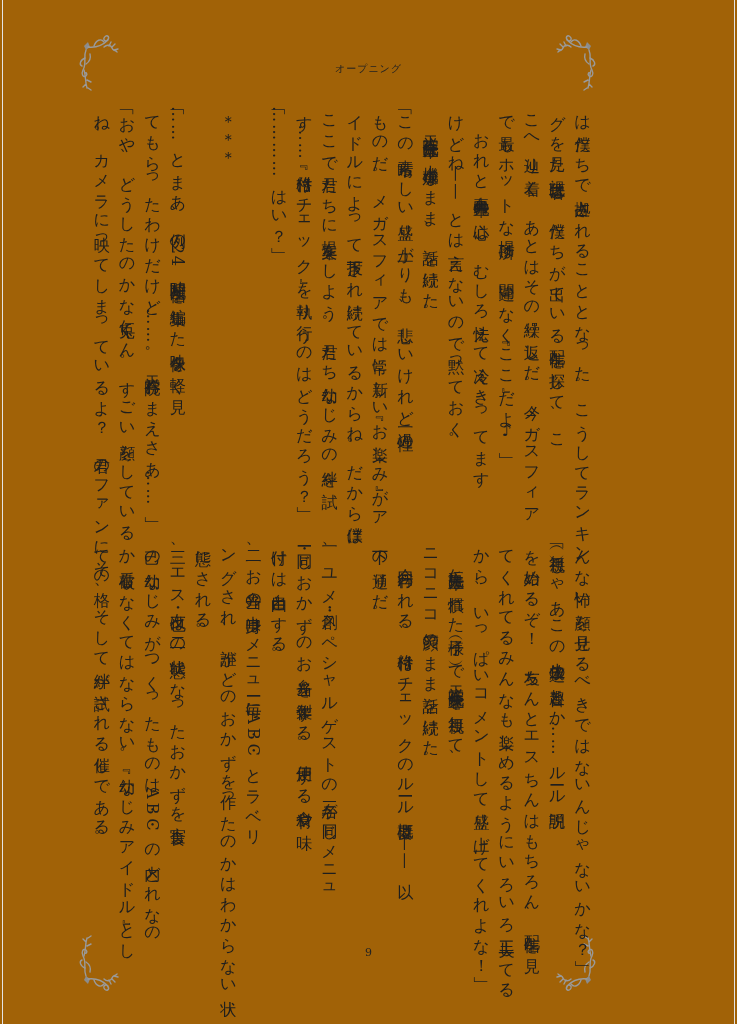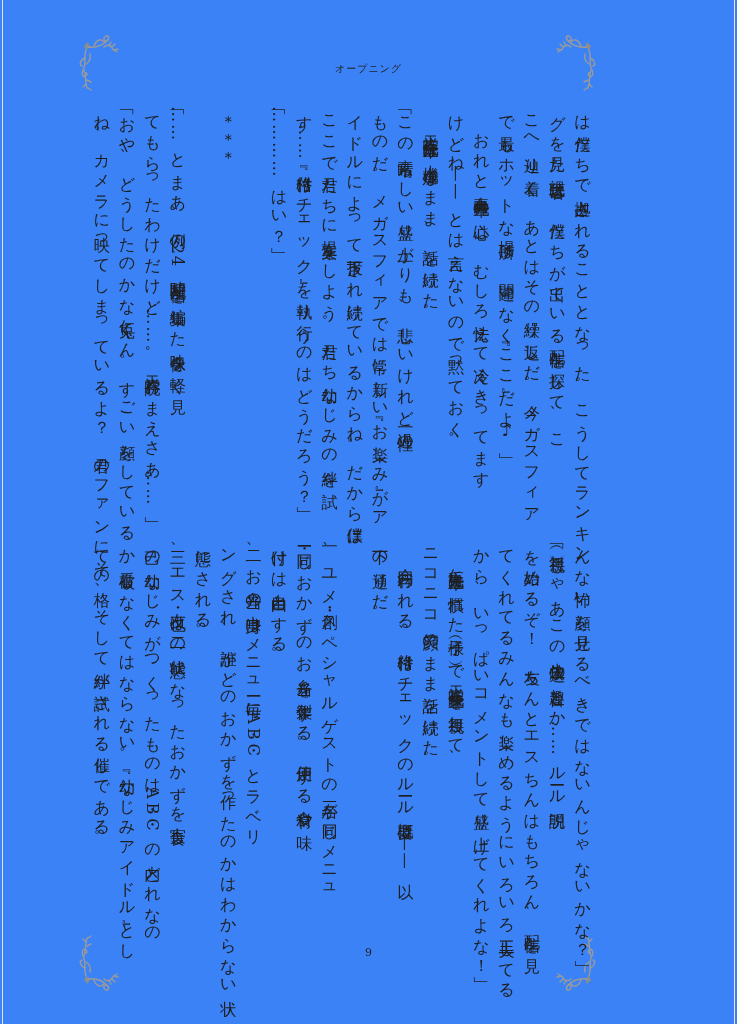--- a/index.html
+++ b/index.html
@@ -1,18 +1,18 @@
 <!DOCTYPE html>
 <html><head>
 <meta charset="utf-8">
 <style>
   html, body { margin: 0; padding: 0; background: #ffffff; }
   body { width: 737px; height: 1024px; position: relative; overflow: hidden;
          font-family: "DejaVu Serif", "Liberation Serif", serif; color: #1e1e1e; }
-  .page { position: absolute; left: 0; top: 0; width: 737px; height: 1024px; background: #3b82f6; }
+  .page { position: absolute; left: 0; top: 0; width: 737px; height: 1024px; background: #a16207; }
   .edge-left { position: absolute; left: 2px; top: 0; width: 1px; height: 1024px; background: #e4e4e4; }
   .edge-right { position: absolute; right: 2px; top: 0; width: 1px; height: 1024px; background: #e4e4e4; }
   .running-head { position: absolute; top: 62px; left: 0; width: 737px; text-align: center;
                   font-size: 10px; letter-spacing: 1px; color: #222; }
   .folio { position: absolute; top: 946px; left: 0; width: 737px; text-align: center;
            font-size: 11px; color: #222; }
   .ornament { position: absolute; width: 48px; height: 64px; }
   .ornament svg { width: 100%; height: 100%; display: block; }
   .orn-tl { left: 74px; top: 30px; }
   .orn-tr { left: 553px; top: 30px; transform: scaleX(-1); }

